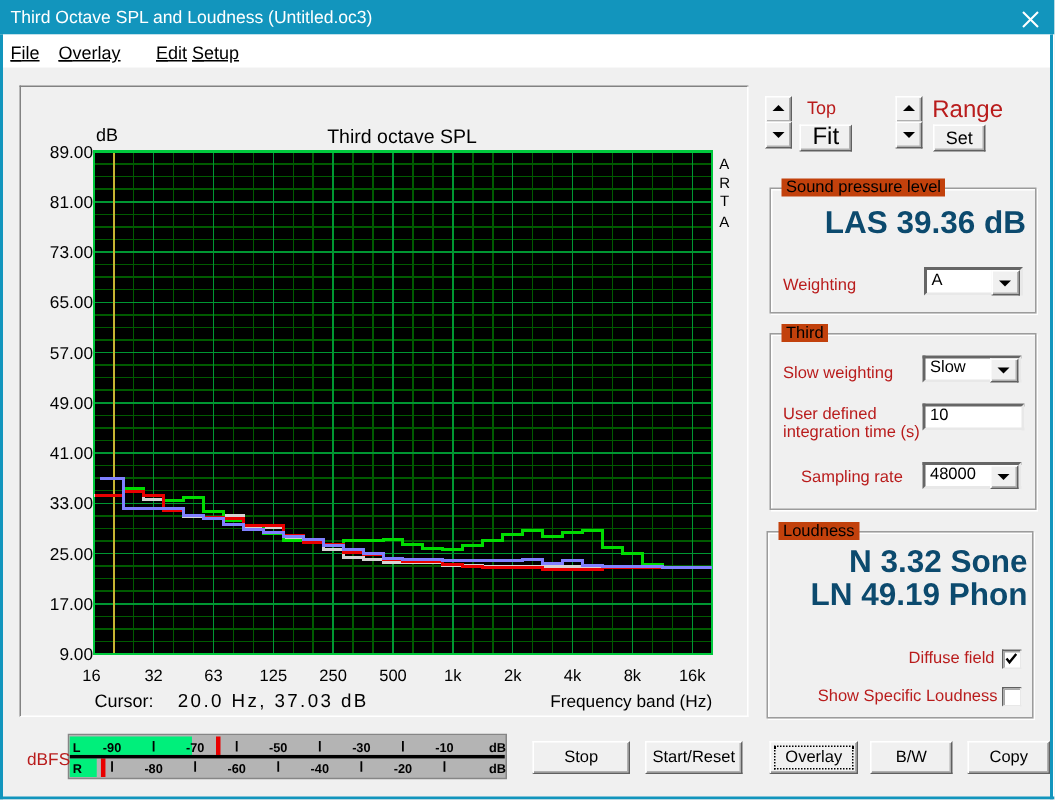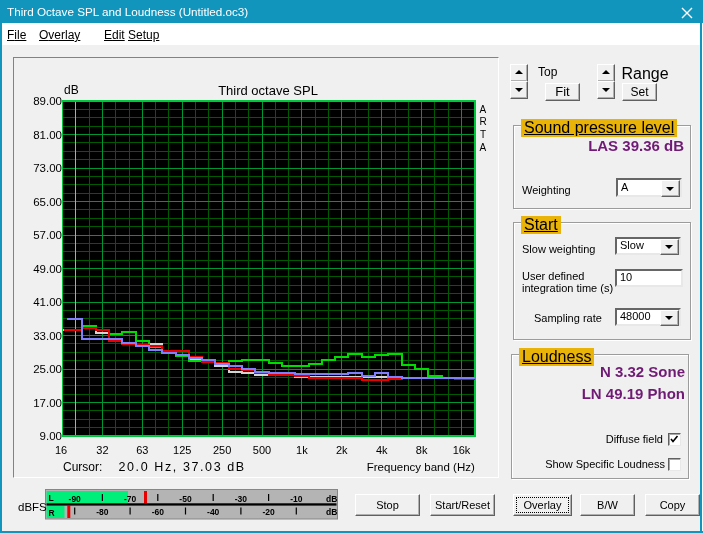--- a/index.html
+++ b/index.html
@@ -4,25 +4,25 @@
 body{width:703px;height:533px;position:relative;overflow:hidden;background:#f0f0f0;font-family:"Liberation Sans",sans-serif;}
 .abs{position:absolute;}
 .titlebar{left:0;top:0;width:703px;height:23px;background:#1295bd;}
 .title{left:7px;top:5px;color:#fff;font-size:11.7px;}
 .menubar{left:2px;top:23px;width:699px;height:22px;background:#ffffff;font-size:12px;color:#000;}
 .menubar span{position:absolute;top:5px;text-decoration:underline;}
 .bl{left:0;top:23px;width:2px;height:510px;background:#1295bd;}
 .br{left:700px;top:23px;width:2px;height:510px;background:#1295bd;}.bw{left:702px;top:23px;width:1px;height:508px;background:#fff;}
 .bb{left:0;top:531px;width:703px;height:2px;background:#1295bd;}
 .panel{left:13px;top:57px;width:484px;height:419px;background:#f0f0f0;border-top:1px solid #828282;border-left:1px solid #828282;border-right:1px solid #fff;border-bottom:1px solid #fff;}
-.lbl{font-size:11px;color:#000000;white-space:nowrap;}
-.big{font-size:15px;font-weight:bold;color:#701a75;white-space:nowrap;letter-spacing:0px;}
+.lbl{font-size:11px;color:#b91c1c;white-space:nowrap;}
+.big{font-size:21px;font-weight:bold;color:#0c4a6e;white-space:nowrap;letter-spacing:0px;}
 .btn{background:#f0f0f0;border-top:1px solid #ffffff;border-left:1px solid #ffffff;border-right:1px solid #606060;border-bottom:1px solid #606060;box-shadow:inset -1px -1px 0 #b0b0b0,1px 1px 0 #8a8a8a00;font-size:11px;color:#000;text-align:center;font-family:"Liberation Sans",sans-serif;}
 .grp{border:1px solid #9c9c9c;box-shadow:inset 1px 1px 0 #ffffff,1px 1px 0 #ffffff;}
-.grp .cap{position:absolute;top:-7px;left:7px;background:#eab308;padding:0 3px;font-size:16px;text-decoration:underline;}
+.grp .cap{position:absolute;top:-7px;left:7px;background:#c2410c;padding:0 3px;font-size:11px;}
 .combo{background:#fff;border-top:2px solid #666;border-left:2px solid #666;border-right:2px solid #e8e8e8;border-bottom:2px solid #e8e8e8;}
 .combo .txt{position:absolute;left:3px;top:2px;font-size:11px;}
 .dropbtn{position:absolute;right:0px;top:0px;width:17px;background:#f0f0f0;border-top:1px solid #fff;border-left:1px solid #fff;border-right:1px solid #606060;border-bottom:1px solid #606060;box-shadow:inset -1px -1px 0 #b0b0b0;}
 .tri{position:absolute;left:4px;width:0;height:0;border-left:4px solid transparent;border-right:4px solid transparent;border-top:4px solid #000;}
 .spin{background:#f0f0f0;border-top:1px solid #ffffff;border-left:1px solid #ffffff;border-right:1px solid #606060;border-bottom:1px solid #606060;box-shadow:inset -1px -1px 0 #b0b0b0;}
 .cb{background:#fff;border-top:1px solid #606060;border-left:1px solid #606060;border-right:1px solid #e8e8e8;border-bottom:1px solid #e8e8e8;box-shadow:inset 1px 1px 0 #a8a8a8;}
 </style></head>
 <body>
 <div class="abs titlebar"></div>
 <div class="abs title">Third Octave SPL and Loudness (Untitled.oc3)</div>
@@ -117,21 +117,21 @@
 </g>
 </svg>
 
 <div class="abs spin" style="left:510px;top:64px;width:16px;height:16px">
     <div class="tri" style="top:5px;border-top:none;border-bottom:4px solid #000"></div>
   </div>
 <div class="abs spin" style="left:510px;top:81px;width:16px;height:16px">
     <div class="tri" style="top:6px"></div>
   </div>
 <div class="abs lbl" style="left:538px;top:64.5px;font-size:12px">Top</div>
-<div class="abs btn" style="left:545px;top:82.5px;width:33px;height:16px;line-height:16px;font-size:13px">Fit</div>
+<div class="abs btn" style="left:533px;top:82.5px;width:33px;height:16px;line-height:16px;font-size:16px">Fit</div>
 <div class="abs spin" style="left:597px;top:64px;width:16px;height:16px">
     <div class="tri" style="top:5px;border-top:none;border-bottom:4px solid #000"></div>
   </div>
 <div class="abs spin" style="left:597px;top:81px;width:16px;height:16px">
     <div class="tri" style="top:6px"></div>
   </div>
 <div class="abs lbl" style="left:621.5px;top:64.5px;font-size:16px">Range</div>
 <div class="abs btn" style="left:622px;top:82.5px;width:33px;height:16px;line-height:16px;font-size:12px">Set</div>
 
 <div class="abs grp" style="left:513px;top:125px;width:176px;height:82px">
@@ -140,21 +140,21 @@
 <div class="abs big" style="left:684px;top:136.5px;transform:translateX(-100%)">LAS 39.36 dB</div>
 <div class="abs lbl" style="left:522px;top:184px">Weighting</div>
 <div class="abs combo" style="left:616px;top:178px;width:62px;height:15px">
     <span class="txt" style="top:1px">A</span>
     <div class="dropbtn" style="height:15px">
       <div class="tri" style="top:6px"></div>
     </div>
   </div>
 
 <div class="abs grp" style="left:513px;top:222px;width:176px;height:116px">
-    <div class="cap">Start</div>
+    <div class="cap">Third</div>
   </div>
 <div class="abs lbl" style="left:522px;top:243px">Slow weighting</div>
 <div class="abs combo" style="left:615px;top:237px;width:62px;height:13.5px">
     <span class="txt" style="top:0px">Slow</span>
     <div class="dropbtn" style="height:13.5px">
       <div class="tri" style="top:5px"></div>
     </div>
   </div>
 <div class="abs lbl" style="left:522px;top:270px">User defined<br>integration time (s)</div>
 <div class="abs combo" style="left:615px;top:269px;width:64px;height:13.5px">

